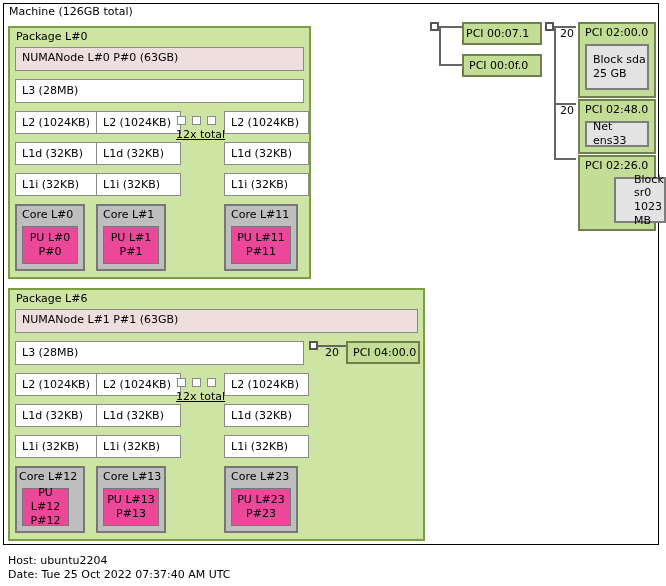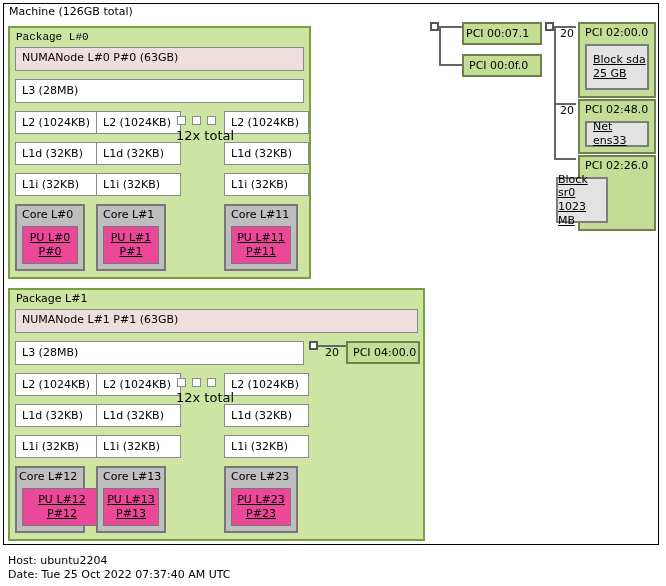--- a/index.html
+++ b/index.html
@@ -8,21 +8,21 @@
     background:#ffffff;
     font-family:"DejaVu Sans","Liberation Sans",sans-serif;
     font-size:11px;
     color:#000000;
     overflow:hidden;
     position:relative;
   }
   .abs{position:absolute;box-sizing:border-box;}
 
   
-  .box{position:absolute;box-sizing:border-box;text-decoration:underline;}
+  .box{position:absolute;box-sizing:border-box;}
 
   .machine{
     background:#ffffff;
     border:1px solid #000000;
   }
   .package{
     background:#cde4a2;
     border:2px solid #7a9e42;
   }
   .numanode{
@@ -76,31 +76,31 @@
     text-align:center;
     white-space:pre-line;
     line-height:1.25;
   }
   .footer{
     position:absolute;
     left:8px;
     white-space:pre-line;
     line-height:1.35;
   }
-  .totaltxt{position:absolute;white-space:nowrap;font-size:13px;}
+  .totaltxt{position:absolute;white-space:nowrap;font-size:11px;text-decoration:underline;}
 </style>
 </head>
 <body>
 
 <div class="box machine" style="left:3px;top:3px;width:656px;height:542px;"></div>
 
 <div class="txt" style="left:9px;top:6px;">Machine (126GB total)</div>
 
 <div class="box package" style="left:8px;top:26px;width:303px;height:253px;"></div>
-<div class="txt" style="left:16px;top:31px;font-family:Liberation Mono, monospace;">Package L#0</div>
+<div class="txt" style="left:16px;top:31px;">Package L#0</div>
 
 <div class="box numanode" style="left:15px;top:47px;width:289px;height:24px;"></div>
 <div class="txt" style="left:22px;top:52px;">NUMANode L#0 P#0 (63GB)</div>
 
 <div class="box cache" style="left:15px;top:79px;width:289px;height:24px;"></div>
 <div class="txt" style="left:22px;top:85px;">L3 (28MB)</div>
 
 <div class="box cache" style="left:15px;top:111px;width:85px;height:23px;"></div>
 <div class="txt" style="left:22px;top:117px;">L2 (1024KB)</div>
 <div class="box cache" style="left:96px;top:111px;width:85px;height:23px;"></div>
@@ -136,21 +136,21 @@
 <div class="txt" style="left:103px;top:209px;text-align:right;">Core L#1</div>
 <div class="box pu ctr" style="left:103px;top:226px;width:56px;height:38px;">PU L#1
 P#1</div>
 
 <div class="box core" style="left:224px;top:204px;width:74px;height:67px;"></div>
 <div class="txt" style="left:231px;top:209px;">Core L#11</div>
 <div class="box pu ctr" style="left:231px;top:226px;width:60px;height:38px;">PU L#11
 P#11</div>
 
 <div class="box package" style="left:8px;top:288px;width:417px;height:253px;"></div>
-<div class="txt" style="left:16px;top:293px;">Package L#1</div>
+<div class="txt" style="left:16px;top:293px;">Package L#6</div>
 
 <div class="box numanode" style="left:15px;top:309px;width:403px;height:24px;"></div>
 <div class="txt" style="left:22px;top:314px;">NUMANode L#1 P#1 (63GB)</div>
 
 <div class="box cache" style="left:15px;top:341px;width:289px;height:24px;"></div>
 <div class="txt" style="left:22px;top:347px;">L3 (28MB)</div>
 
 <div class="bridgesq abs" style="left:309px;top:341px;"></div>
 <div class="line" style="left:318px;top:345px;width:30px;height:2px;"></div>
 <div class="txt" style="left:325px;top:347px;">20</div>
@@ -178,21 +178,21 @@
 
 <div class="box cache" style="left:15px;top:435px;width:85px;height:23px;"></div>
 <div class="txt" style="left:22px;top:441px;">L1i (32KB)</div>
 <div class="box cache" style="left:96px;top:435px;width:85px;height:23px;"></div>
 <div class="txt" style="left:103px;top:441px;">L1i (32KB)</div>
 <div class="box cache" style="left:224px;top:435px;width:85px;height:23px;"></div>
 <div class="txt" style="left:231px;top:441px;">L1i (32KB)</div>
 
 <div class="box core" style="left:15px;top:466px;width:70px;height:67px;"></div>
 <div class="txt" style="left:19px;top:471px;">Core L#12</div>
-<div class="box pu ctr" style="left:22px;top:488px;width:80px;height:38px;">PU L#12
+<div class="box pu ctr" style="left:22px;top:488px;width:47px;height:38px;">PU L#12
 P#12</div>
 
 <div class="box core" style="left:96px;top:466px;width:70px;height:67px;"></div>
 <div class="txt" style="left:103px;top:471px;">Core L#13</div>
 <div class="box pu ctr" style="left:103px;top:488px;width:56px;height:38px;">PU L#13
 P#13</div>
 
 <div class="box core" style="left:224px;top:466px;width:74px;height:67px;"></div>
 <div class="txt" style="left:231px;top:471px;text-align:right;">Core L#23</div>
 <div class="box pu ctr" style="left:231px;top:488px;width:60px;height:38px;">PU L#23
@@ -225,17 +225,17 @@
 <div class="txt" style="left:585px;top:27px;">PCI 02:00.0</div>
 <div class="box osdev ctr" style="left:585px;top:44px;width:64px;height:46px;justify-content:flex-start;text-align:left;padding-left:6px;">Block sda
 25 GB</div>
 
 <div class="box pcibox" style="left:578px;top:99px;width:78px;height:55px;"></div>
 <div class="txt" style="left:585px;top:104px;">PCI 02:48.0</div>
 <div class="box osdev ctr" style="left:585px;top:121px;width:64px;height:26px;justify-content:flex-start;text-align:left;padding-left:6px;">Net ens33</div>
 
 <div class="box pcibox" style="left:578px;top:155px;width:78px;height:76px;"></div>
 <div class="txt" style="left:585px;top:160px;">PCI 02:26.0</div>
-<div class="box osdev ctr" style="left:556px;top:177px;width:52px;height:46px;justify-content:flex-start;text-align:left;padding-left:0;">Block sr0
+<div class="box osdev ctr" style="left:614px;top:177px;width:52px;height:46px;justify-content:flex-start;text-align:left;padding-left:18px;">Block sr0
 1023 MB</div>
 
 <div class="footer" style="top:554px;">Host: ubuntu2204</div>
 <div class="footer" style="top:568px;">Date: Tue 25 Oct 2022 07:37:40 AM UTC</div>
 
 </body></html>

